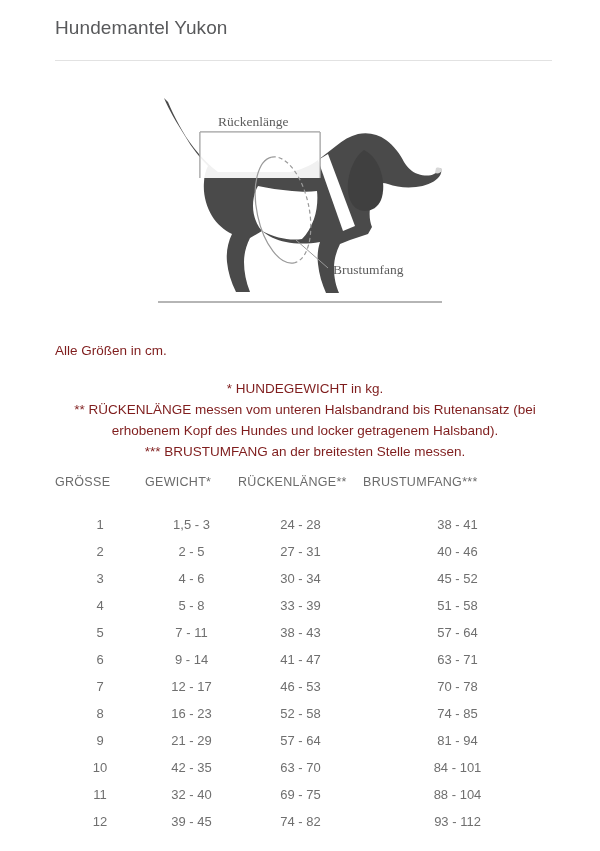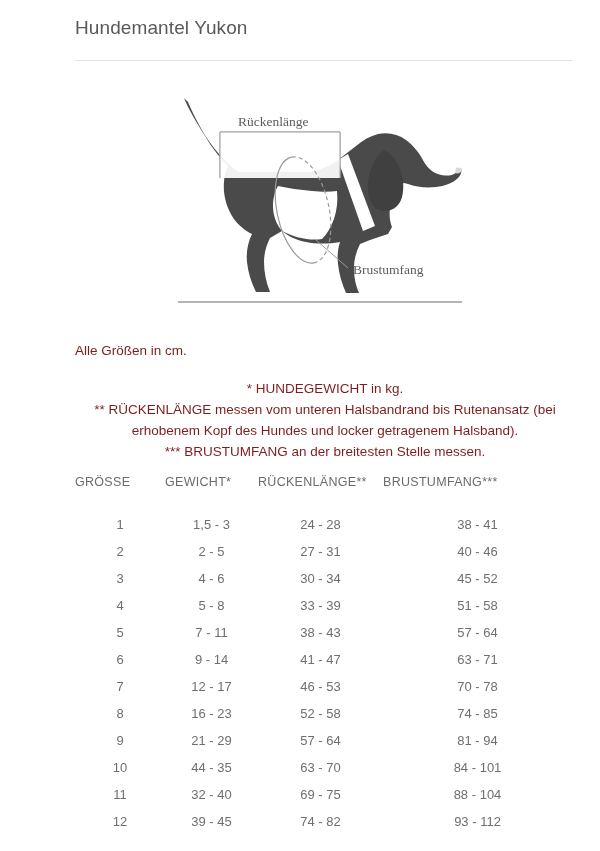--- a/index.html
+++ b/index.html
@@ -14,21 +14,20 @@
     color: #6b6b6b;
     overflow: hidden;
     position: relative;
   }
 
   .page {
     position: relative;
     width: 528px;
     height: 851px;
     box-sizing: border-box;
-    margin-left: 20px;
   }
 
   
   .page-title {
     position: absolute;
     left: 55px;
     top: 17px;
     font-size: 19px;
     font-weight: 400;
     color: #58595b;
@@ -290,21 +289,21 @@
           <td>74 - 85</td>
         </tr>
         <tr>
           <td>9</td>
           <td>21 - 29</td>
           <td>57 - 64</td>
           <td>81 - 94</td>
         </tr>
         <tr>
           <td>10</td>
-          <td>44 - 35</td>
+          <td>42 - 35</td>
           <td>63 - 70</td>
           <td>84 - 101</td>
         </tr>
         <tr>
           <td>11</td>
           <td>32 - 40</td>
           <td>69 - 75</td>
           <td>88 - 104</td>
         </tr>
         <tr>

